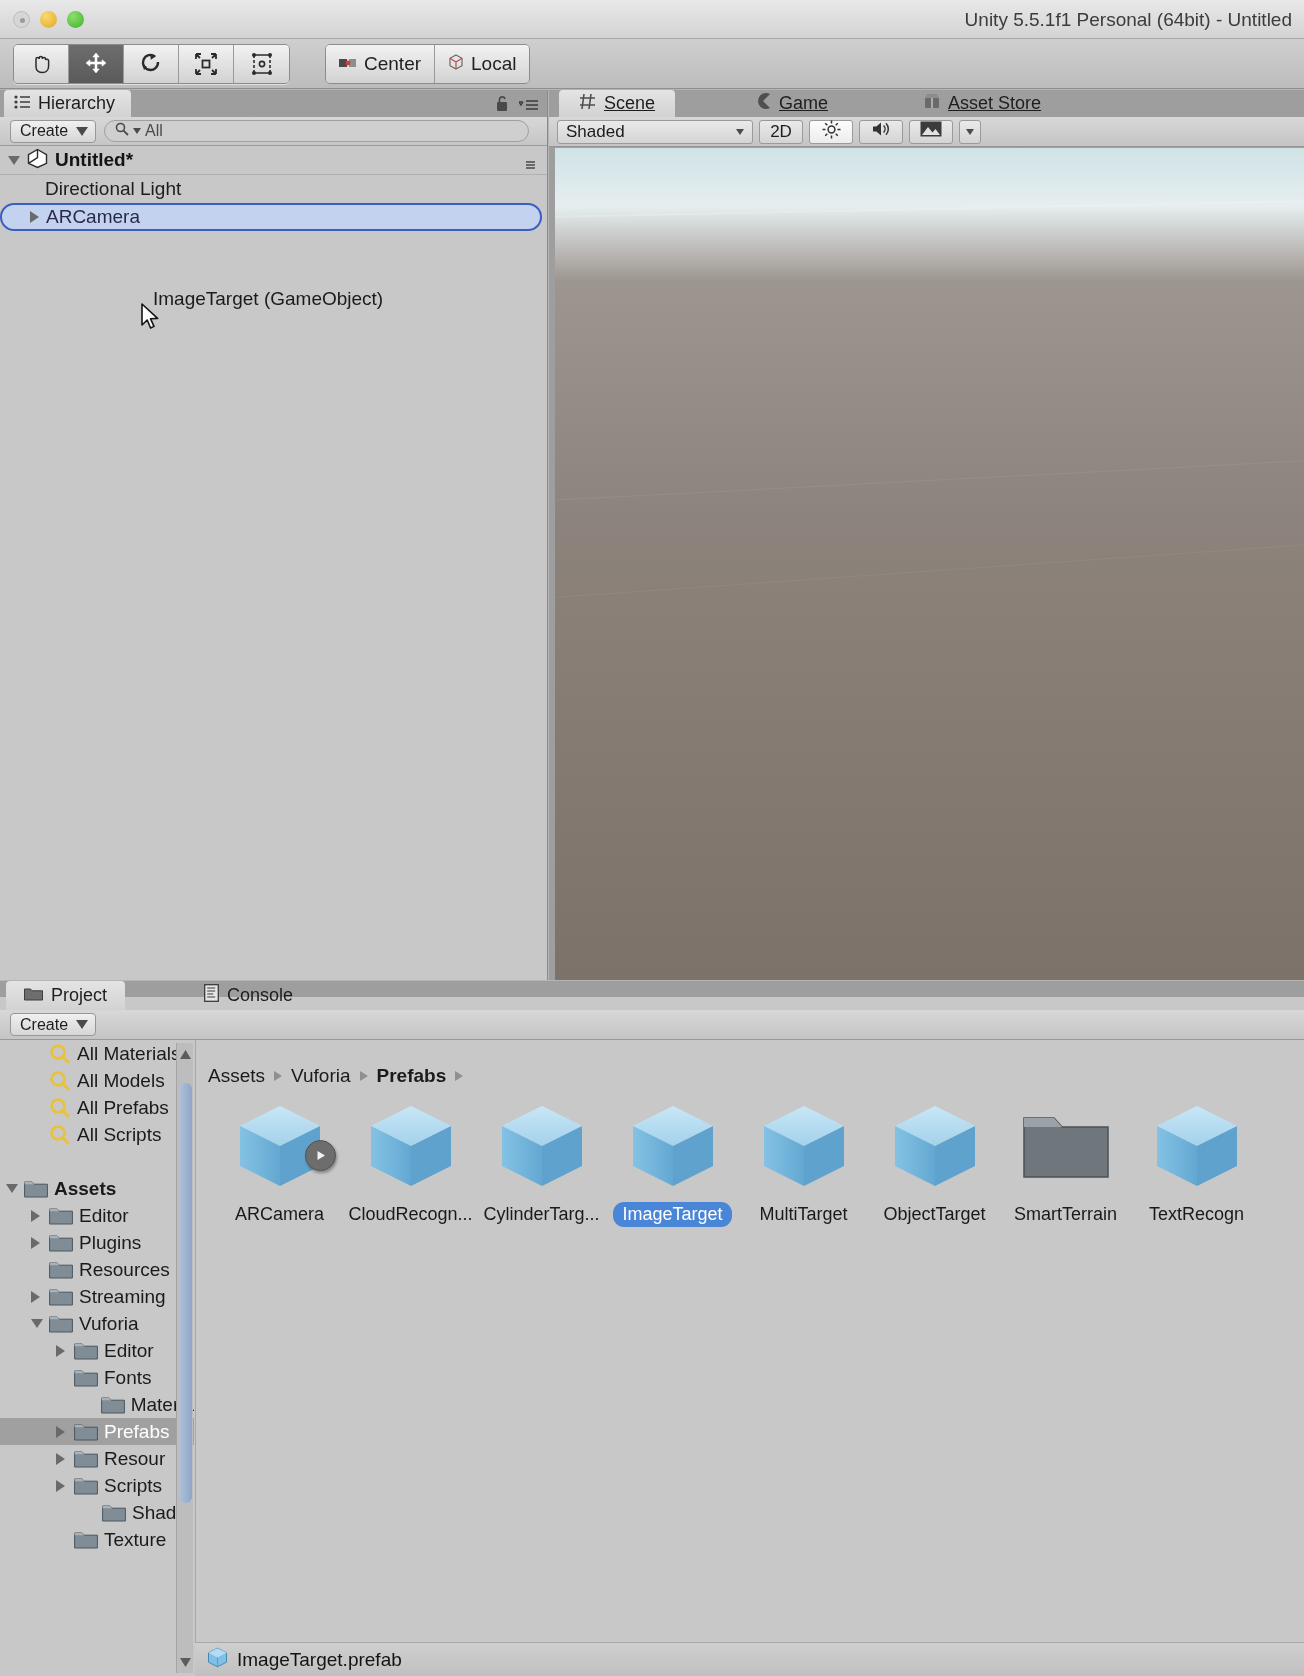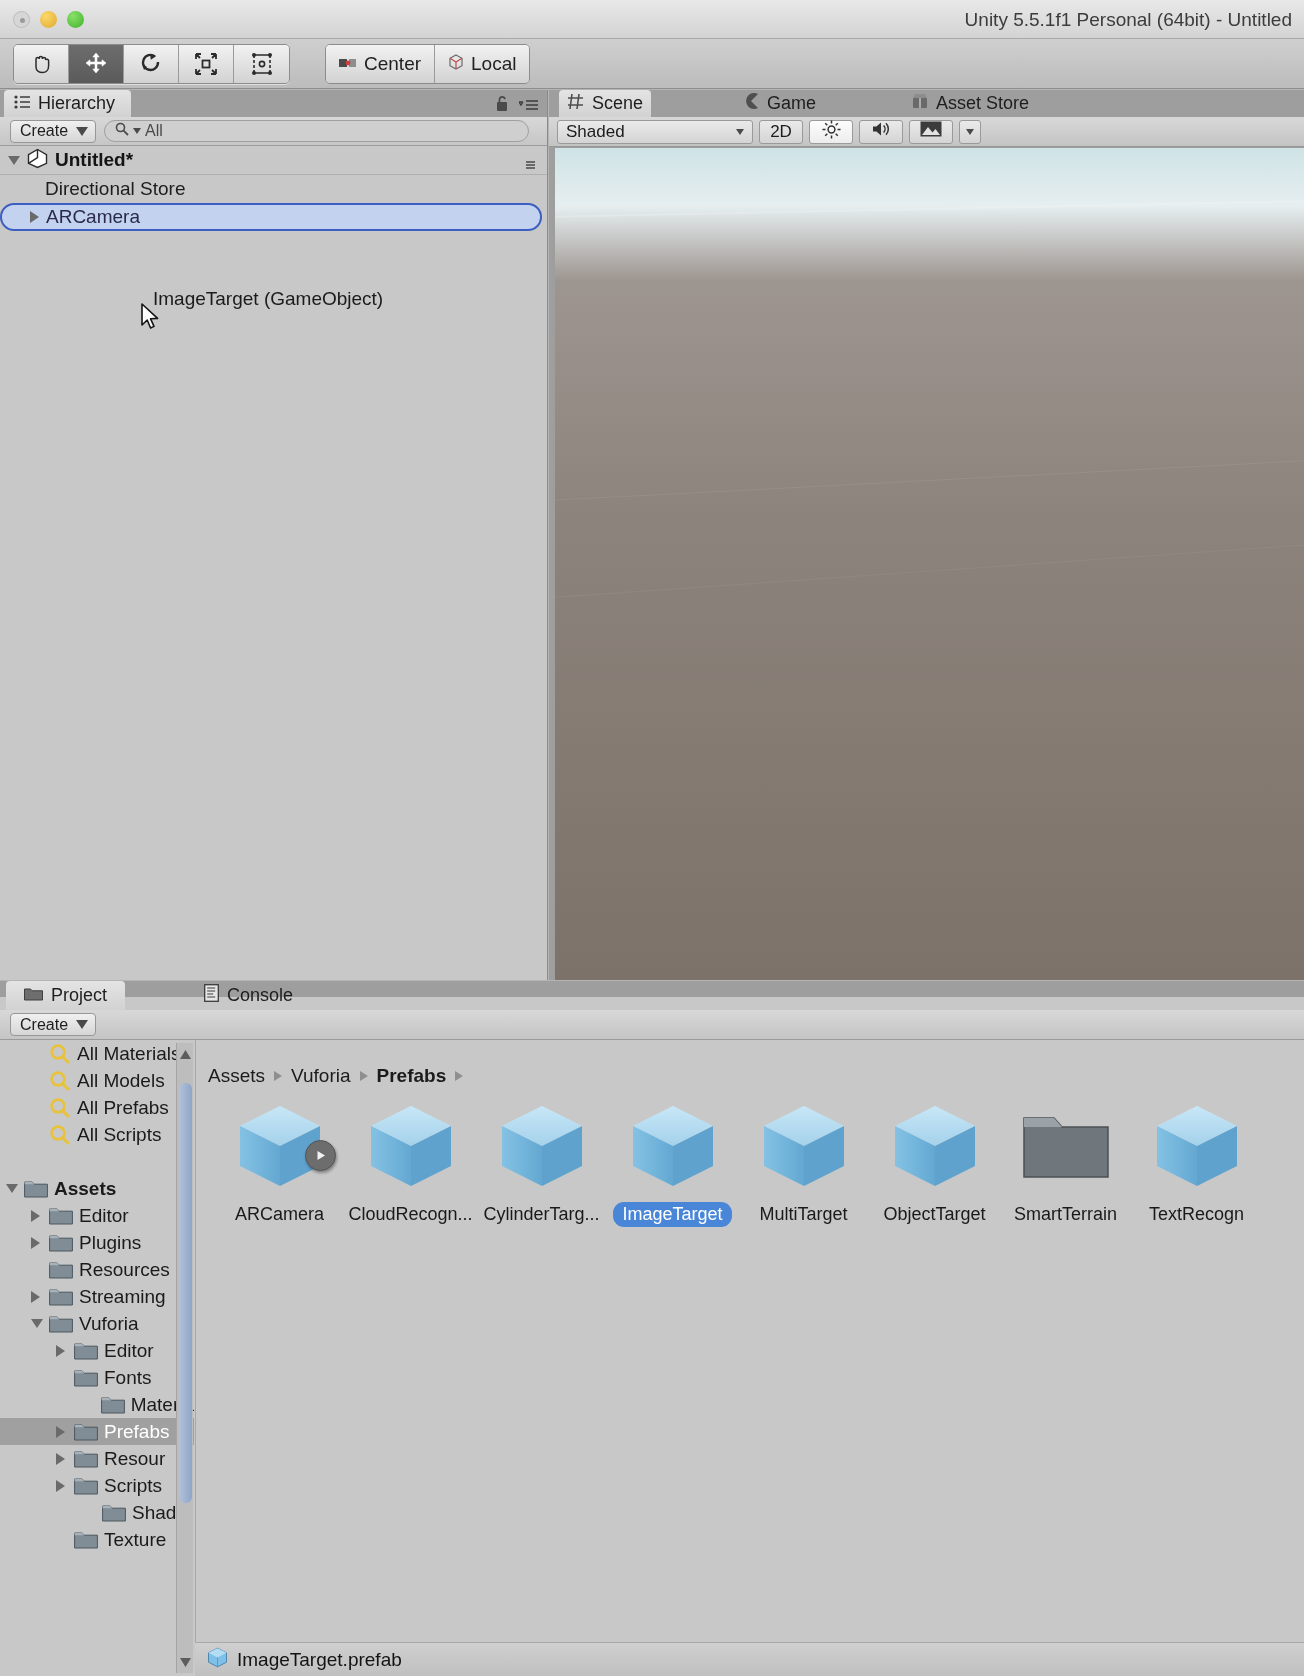--- a/index.html
+++ b/index.html
@@ -135,22 +135,22 @@
   }
   .cursor-arrow { position: absolute; left: 140px; top: 213px; }
 
   
   .sceneview {
     position: absolute; left: 549px; top: 90px; width: 755px; height: 890px;
     background: #9e9e9e;
   }
   .sv-tabrow { position: absolute; left:0; top:0; width:100%; height: 27px; background:#9e9e9e; }
   .sv-tab {
-    position: absolute; top: 0; height: 27px; padding: 0 8px;
-    display: flex; align-items: center; gap: 8px; font-size: 18px; color:#1e1e1e;
+    position: absolute; top: 0; height: 27px; padding: 0 20px;
+    display: flex; align-items: center; gap: 8px; font-size: 18px; color:#1e1e1e;text-decoration:underline;
   }
   .sv-tab.active {
     background: linear-gradient(180deg,#e4e4e4 0%, #d2d2d2 100%);
     border-radius: 4px 4px 0 0;
   }
   .sv-toolbar {
     position: absolute; left: 0; top: 27px; width: 100%; height: 30px;
     background: linear-gradient(180deg,#d8d8d8 0%, #c4c4c4 100%);
     border-bottom: 1px solid #979797; display: flex; align-items: center;
   }
@@ -386,21 +386,21 @@
     </span>
     <span class="scene-name">Untitled*</span>
     <span class="scene-opt">
       <svg width="13" height="10" viewBox="0 0 13 10">
           <path d="M2 2 h9 M2 5 h9 M2 8 h9" stroke="#4a4a4a" stroke-width="1.4"></path>
         </svg>
     </span>
   </div>
 
   <div class="hier-item" id="hier-dir-light">
-    <span>Directional Store</span>
+    <span>Directional Light</span>
   </div>
 
   <div class="hier-item" id="hier-arcamera">
     <span class="tri-right"></span>
     <span>ARCamera</span>
   </div>
 
   <div class="drag-ghost">ImageTarget (GameObject)</div>
   <div class="cursor-arrow">
     <svg width="22" height="30" viewBox="0 0 22 30">

